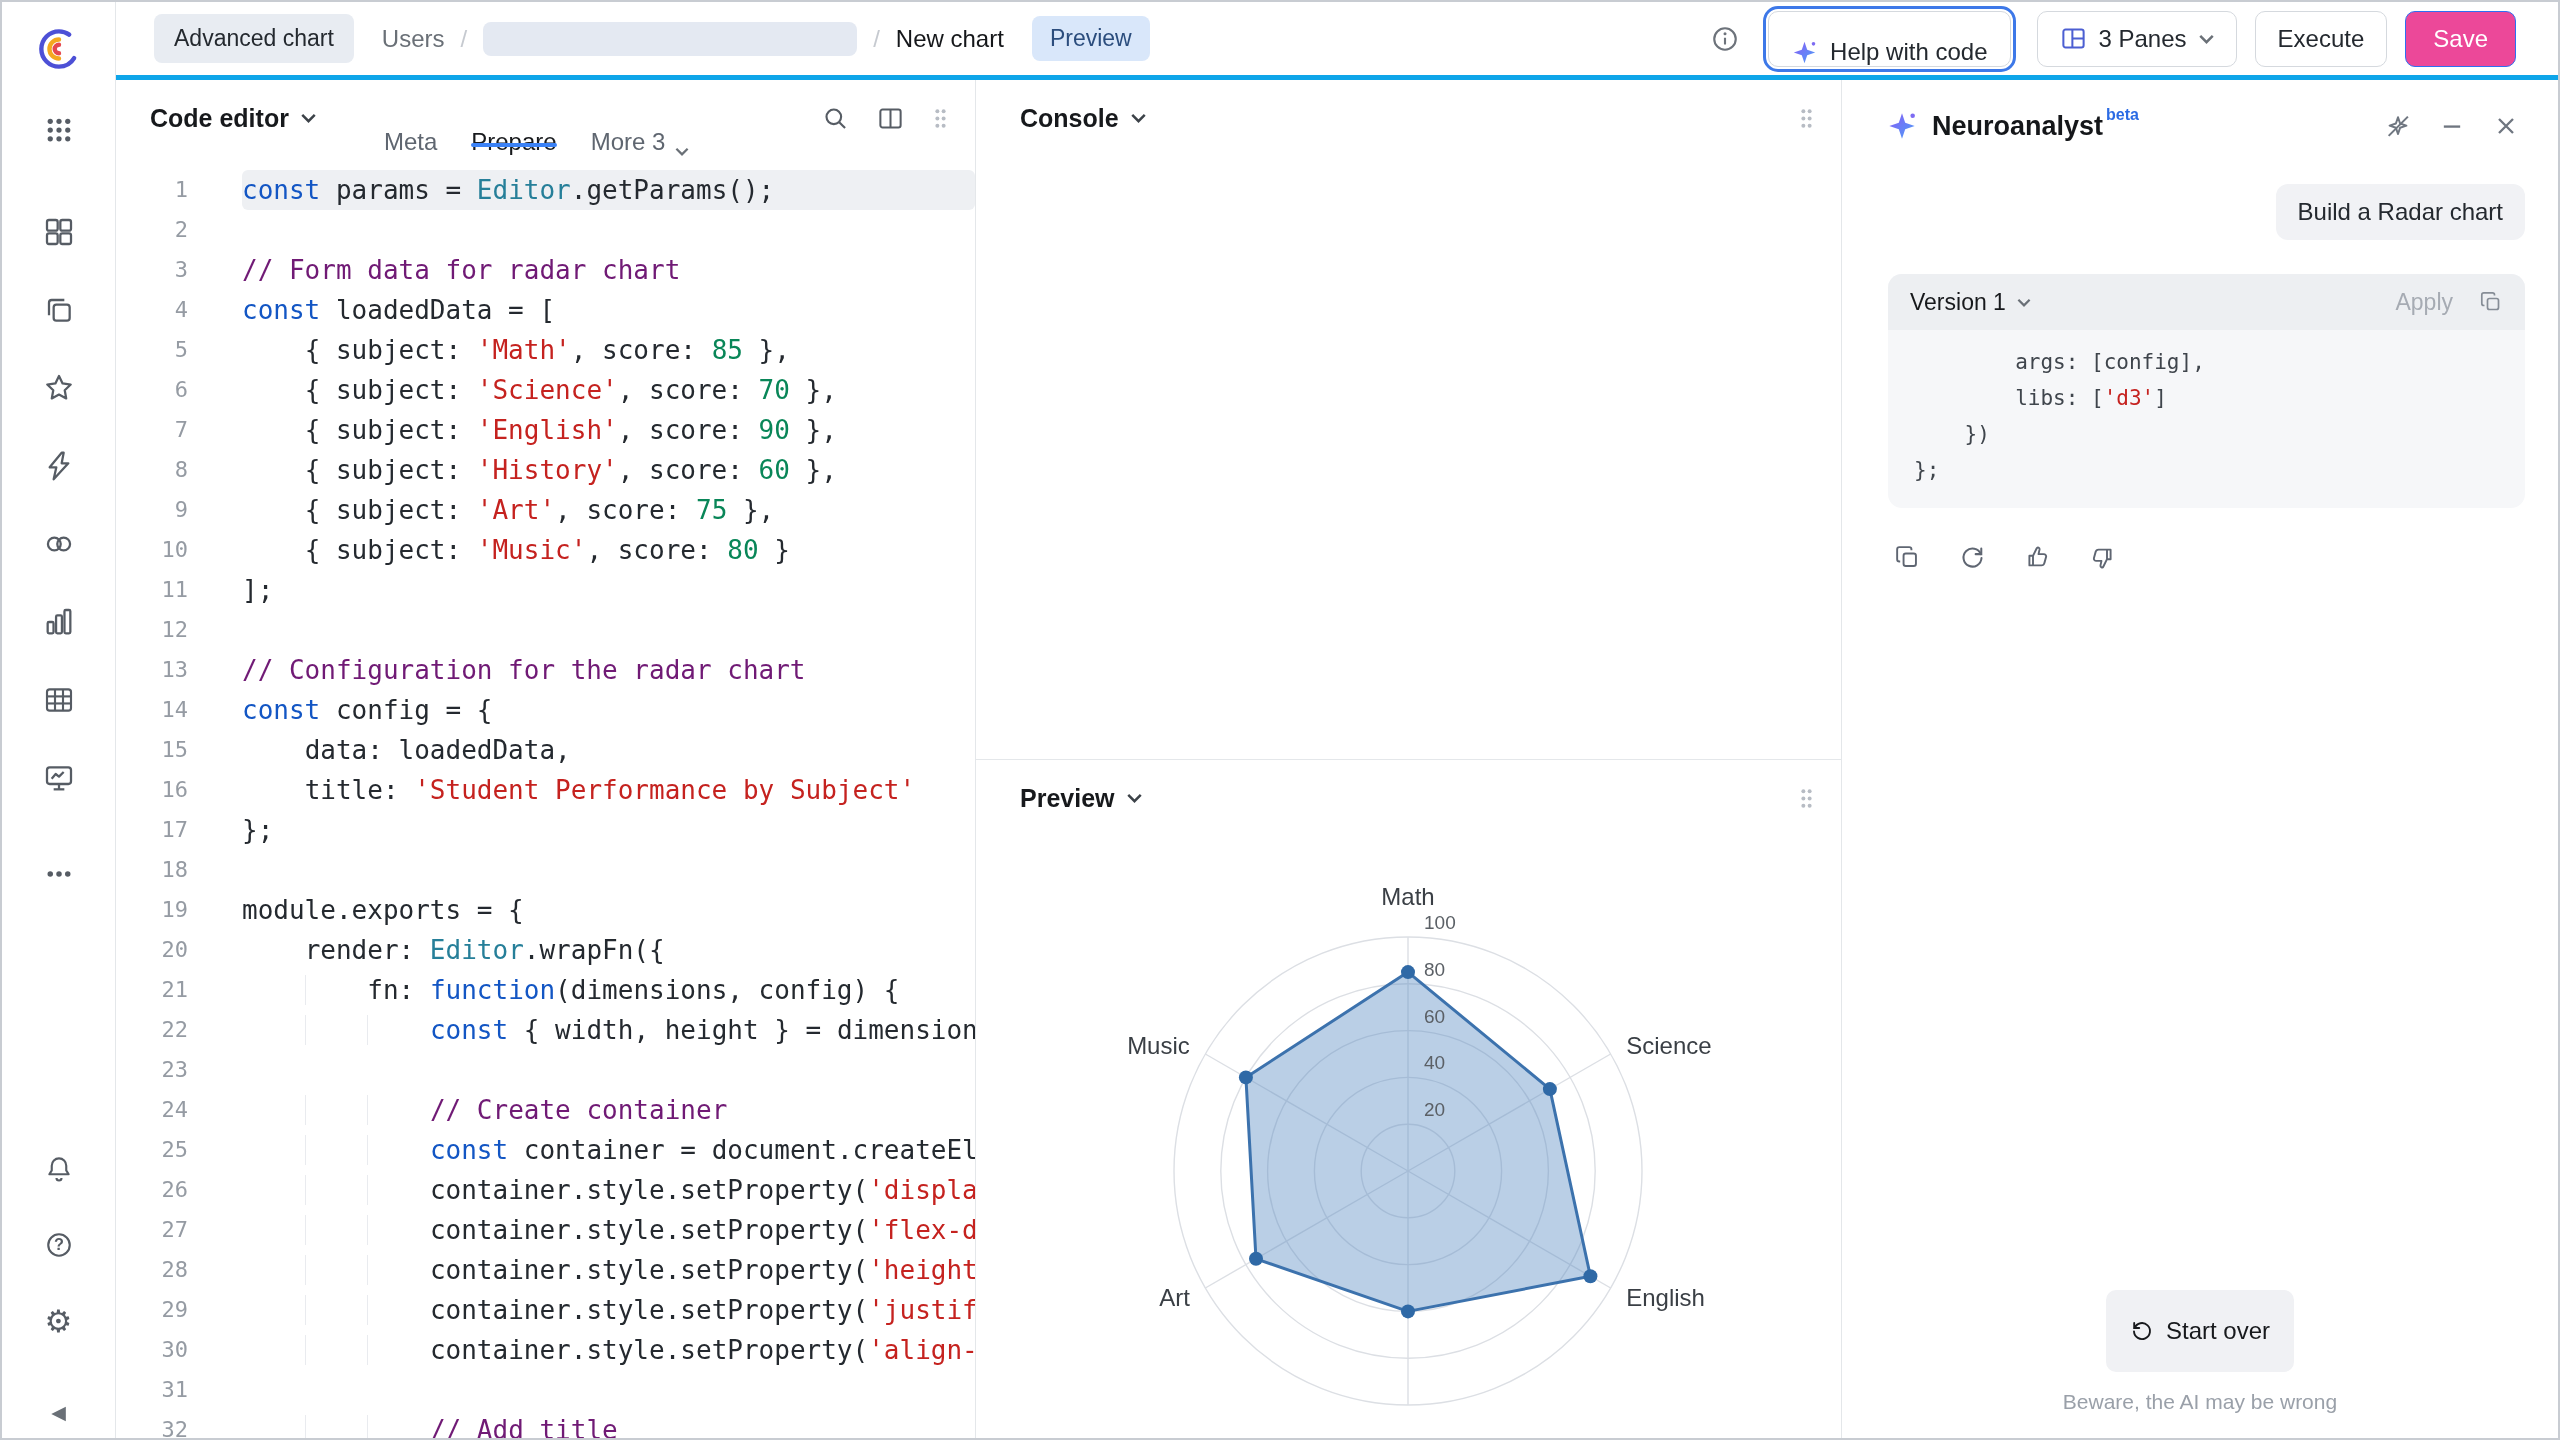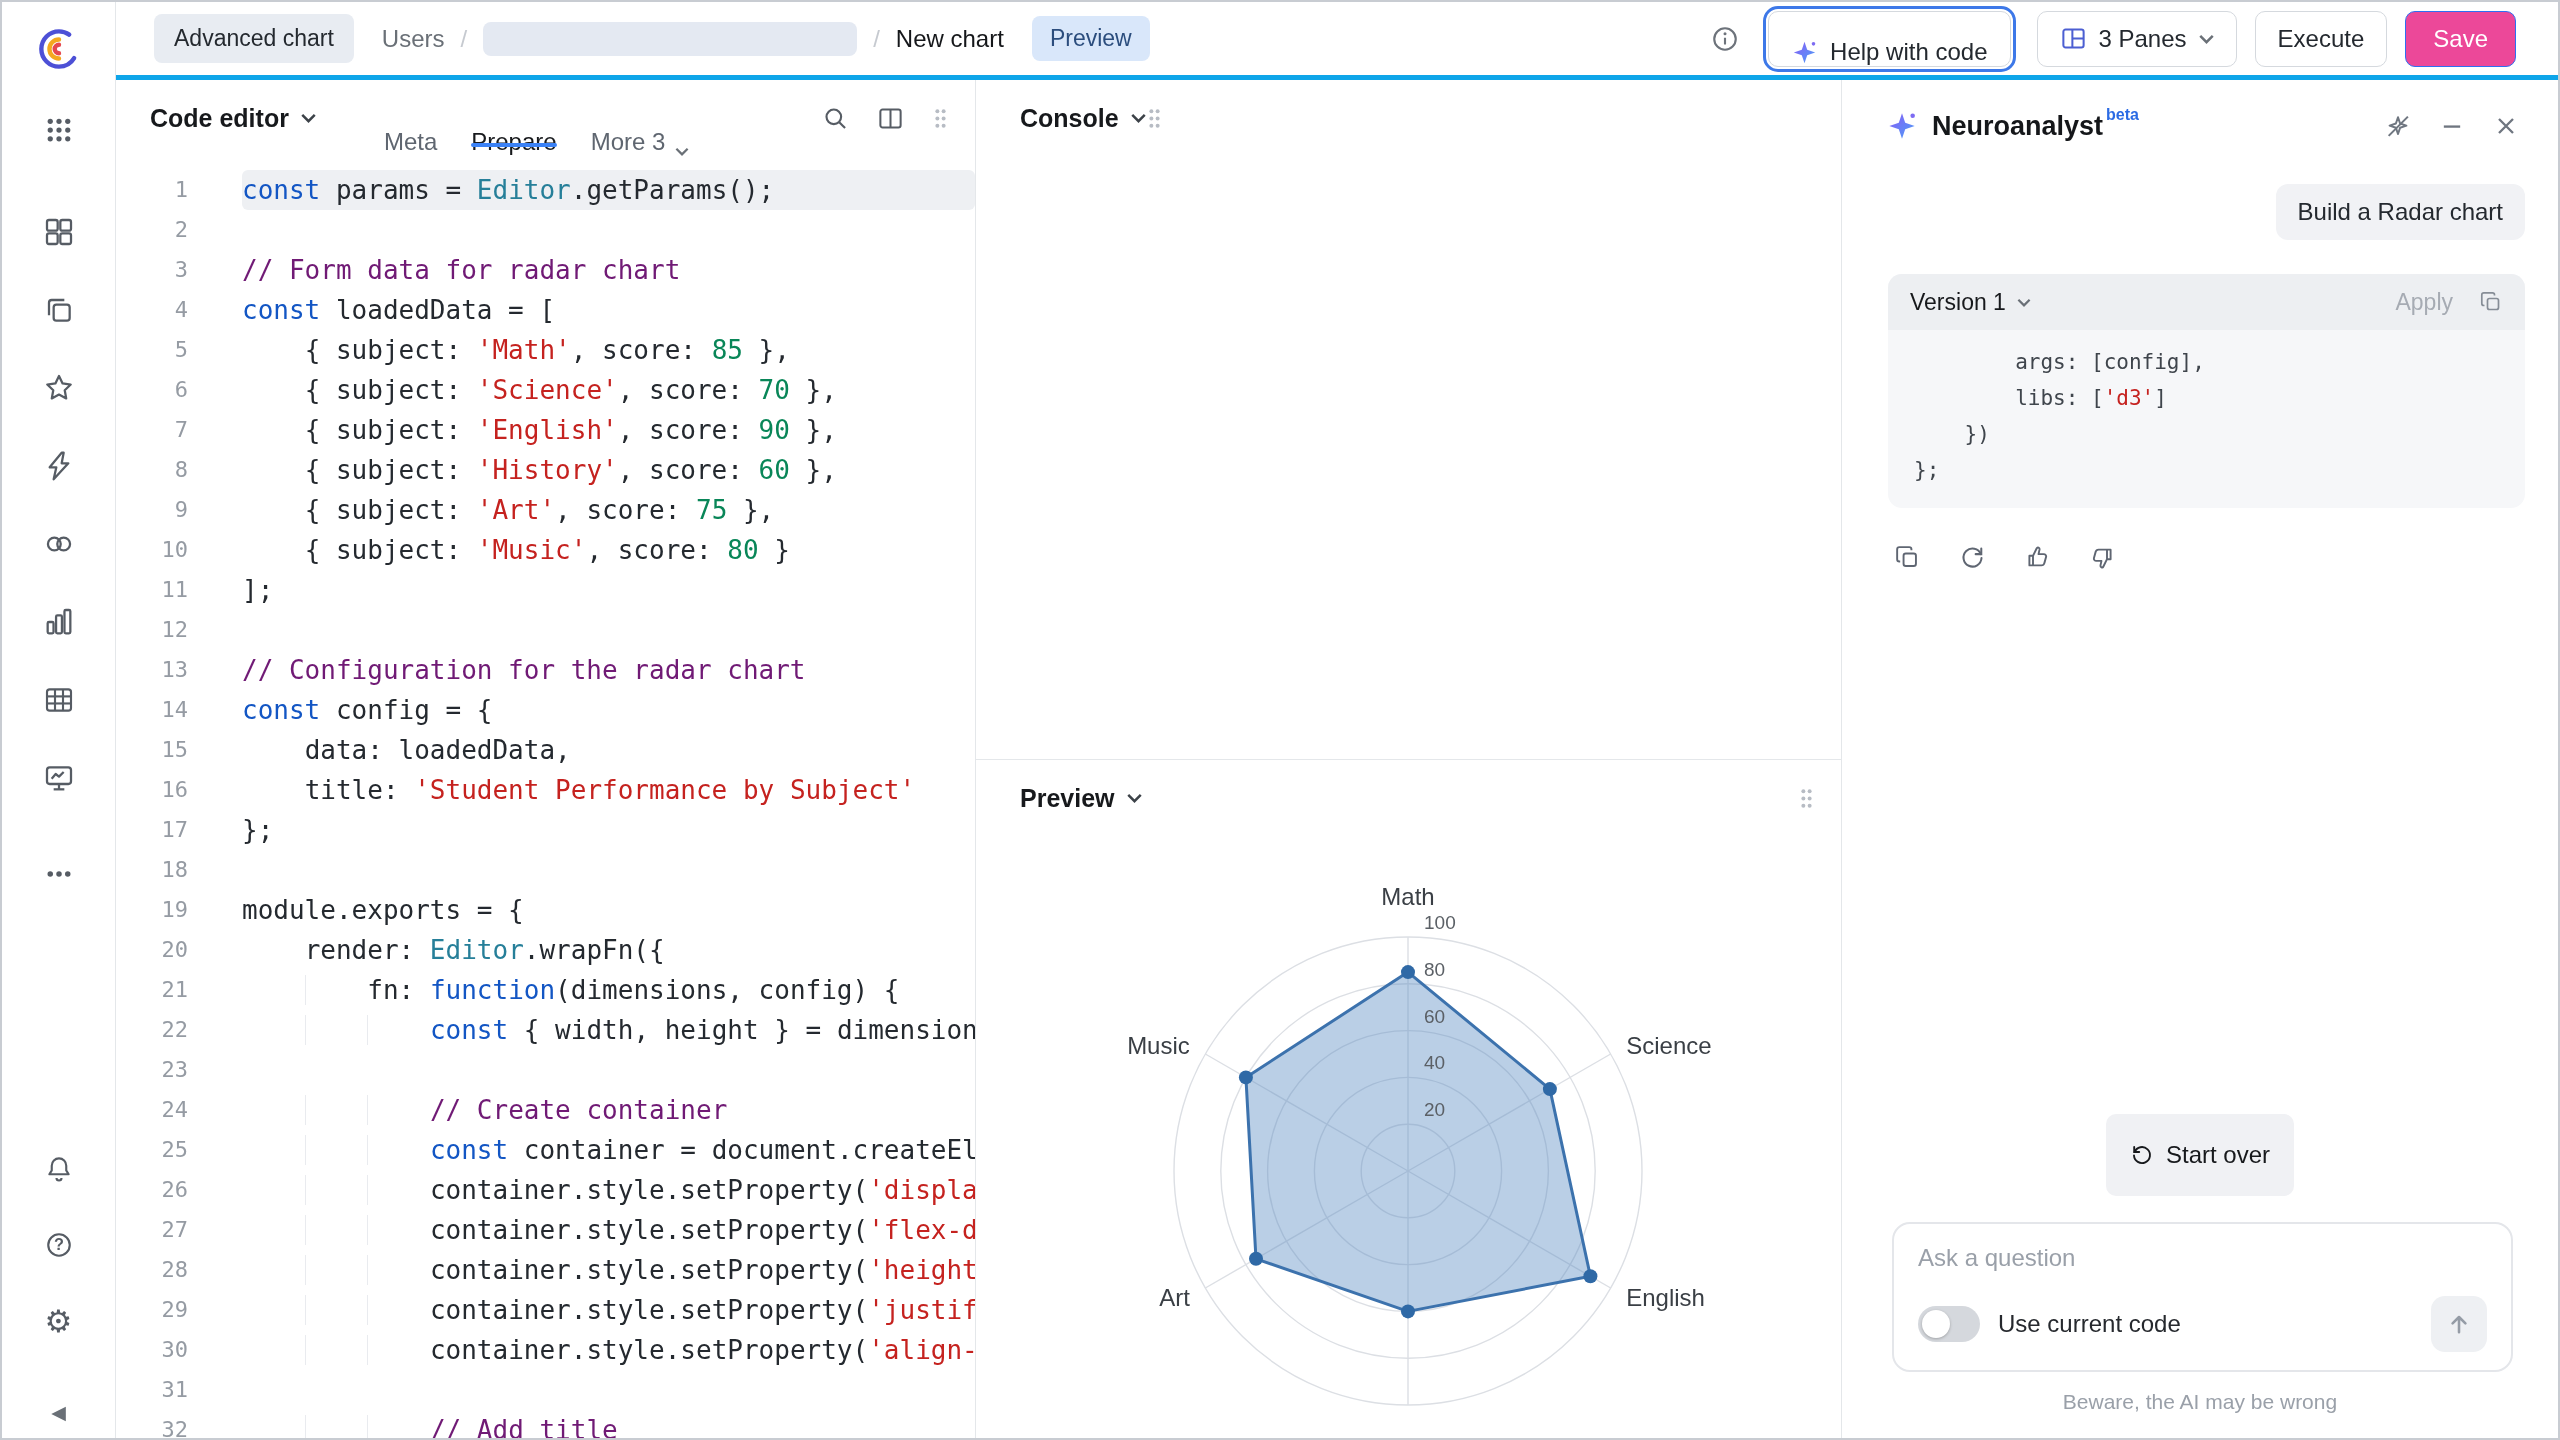--- a/index.html
+++ b/index.html
@@ -38,21 +38,21 @@
   .ibtn { display:flex; align-items:center; justify-content:center; }
   .btn { height:56px; display:flex; align-items:center; gap:12px; padding:0 22px; border:1px solid #d5d9de; border-radius:10px; background:#fff; font-size:24px; color:#24292f; white-space:nowrap; }
   .btn-help { outline:3px solid #3d78e8; outline-offset:2px; margin:0 8px;align-items:flex-end; }
   .btn-save { background:#ec4899; border-color:#2d6ff2; color:#fff; font-weight:500; padding:0 27px; }
   .info-btn { color:#6d737b; margin-right:2px; }
 
   
   .content { flex:1; display:flex; min-height:0; }
   .editor-panel { width:860px; flex:none; border-right:1px solid #e4e7ea; display:flex; flex-direction:column; min-height:0; }
   .middle-col { width:866px; flex:none; border-right:1px solid #e4e7ea; display:flex; flex-direction:column; min-height:0; }
-  .console-panel { height:680px; flex:none; border-bottom:1px solid #e4e7ea; display:flex; flex-direction:row;gap:16px; }
+  .console-panel { height:680px; flex:none; border-bottom:1px solid #e4e7ea; display:flex; flex-direction:column;gap:16px; }
   .preview-panel { flex:1; display:flex; flex-direction:column; overflow:hidden; }
   .assistant-panel { flex:1; display:flex; flex-direction:column; min-width:0; overflow:hidden; }
 
   
   .panel-head { height:76px; flex:none; display:flex; align-items:center; padding:0 26px 0 34px; }
   .ph-title { display:flex; align-items:center; gap:12px; font-size:25px; font-weight:600; color:#17191c; }
   .chev { color:#6a7077; }
   .ph-title .chev { color:#3c4248; }
   .drag { margin-left:auto; }
   .mid-head { padding-left:44px; }
@@ -523,33 +523,19 @@
         <span class="as-spacer"></span>
 
         <button class="start-over">
           <svg viewBox="0 0 24 24" width="24" height="24" fill="none" stroke="currentColor" stroke-width="1.9" stroke-linecap="round">
             <path d="M4.6 9 A8 8 0 1 1 4 12.5"></path>
               <path d="M4.2 4 v5 h5"></path>
           </svg>
           <span>Start over</span>
         </button>
 
-        <div class="ask-box">
-          <input class="ask-input" type="text" placeholder="Ask a question" style="">
-          <div class="ask-row">
-            <span class="toggle">
-                <span class="knob"></span>
-              </span>
-            <span class="tg-label">Use current code</span>
-            <button class="send">
-              <svg viewBox="0 0 24 24" width="28" height="28" fill="none" stroke="currentColor" stroke-width="2.2" stroke-linecap="round" stroke-linejoin="round">
-                <path d="M12 19 V6 M6.5 11.5 L12 6 l5.5 5.5"></path>
-              </svg>
-            </button>
-          </div>
-        </div>
 
         <div class="disclaimer">Beware, the AI may be wrong</div>
       </aside>
 
     </div>
   </div>
 </div>
 
 </body></html>

